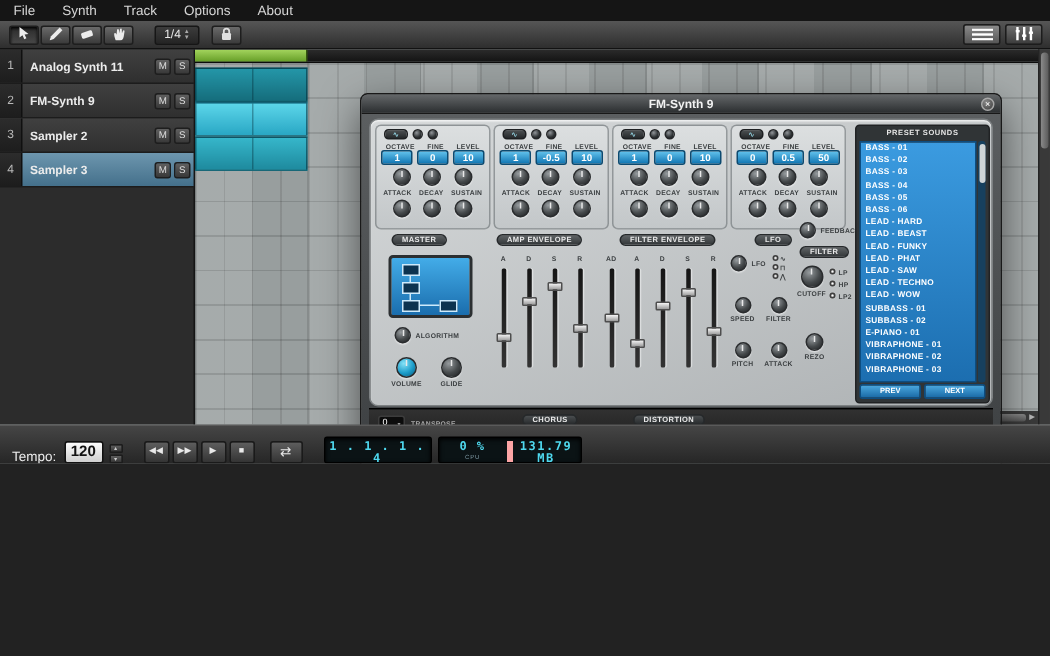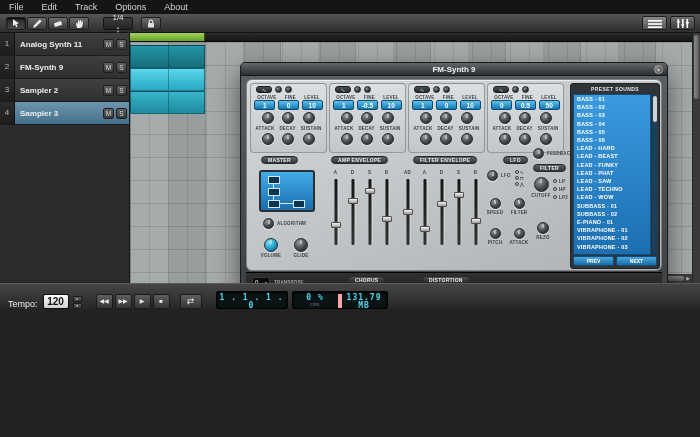--- a/index.html
+++ b/index.html
@@ -18,21 +18,21 @@
   
   .toolbar { position:absolute; top:14px; left:0; right:0; height:19px;
     background:linear-gradient(#565656,#2e2e2e); border-bottom:1px solid #121212;
     display:flex; align-items:center; z-index:30; }
   .tools { display:flex; gap:1px; margin-left:6px; }
   .toolbtn { width:20px; height:13px; background:linear-gradient(#6a6a6a,#3a3a3a);
     border:1px solid #1e1e1e; border-radius:2px; display:flex; align-items:center; justify-content:center; }
   .toolbtn.active { background:linear-gradient(#2b2b2b,#484848); box-shadow:inset 0 1px 2px #000; }
   .qbox { margin-left:14px; width:30px; height:13px; background:linear-gradient(#3c3c3c,#242424);
     border:1px solid #161616; border-radius:2px; color:#e8e8e8; font-size:8px; text-align:center;
-    line-height:12px; display:flex; align-items:center; justify-content:center; gap:2px;flex-direction:column; }
+    line-height:12px; display:flex; align-items:center; justify-content:center; gap:2px; }
   .qbox .car { font-size:4px; color:#aaa; line-height:4px; }
   .lockbtn { margin-left:8px; }
   .viewbtns { position:absolute; right:5px; top:2px; display:flex; gap:3px; }
   .viewbtn { width:25px; height:14px; background:linear-gradient(#6e6e6e,#3c3c3c); border:1px solid #1c1c1c;
     border-radius:2px; display:flex; align-items:center; justify-content:center; }
   .viewbtn.active { background:linear-gradient(#8a8a8a,#555); }
   
   .device { position:absolute; top:33px; left:0; width:130px; bottom:26px; background:#2c2c2c;
     border-right:1px solid #151515; z-index:20; }
   .device-h { height:12px; background:linear-gradient(#474747,#323232); color:#c6c6c6; font-size:8px;
@@ -200,21 +200,21 @@
   .stats-lcd .cell + .cell { border-left:4px solid #fca5a5; }
 </style>
 </head>
 <body>
 
 <div class="app">
 
   <div class="menubar">
 
   <span class="menu-item">File</span>
-      <span class="menu-item">Edit</span>
+      <span class="menu-item">Synth</span>
       <span class="menu-item">Track</span>
       <span class="menu-item">Options</span>
       <span class="menu-item">About</span>
     </div>
   <div class="logo">AUDIOSAUNA</div>
 
   <div class="toolbar">
     <div class="tools">
       <div class="toolbtn active">
         <span><svg width="8" height="9" viewBox="0 0 8 9">
@@ -757,21 +757,21 @@
     </div>
     <div class="tbtns">
 
     <div class="tbtn">◀◀</div>
         <div class="tbtn">▶▶</div>
         <div class="tbtn">▶</div>
         <div class="tbtn">■</div>
       </div>
     <div class="tbtn loopbtn">⇄</div>
     <div class="lcd pos-lcd">
-      <div class="lcdval">1 . 1 . 1 . 0</div>
+      <div class="lcdval">1 . 1 . 1 . 4</div>
       <div class="lcdcap">BARS BEATS 1/16 TICKS</div>
     </div>
     <div class="lcd stats-lcd">
       <div class="cell">
         <div class="lcdval">0 %</div>
         <div class="lcdcap">CPU</div>
       </div>
       <div class="cell">
         <div class="lcdval">131.79 MB</div>
         <div class="lcdcap">RAM</div>

